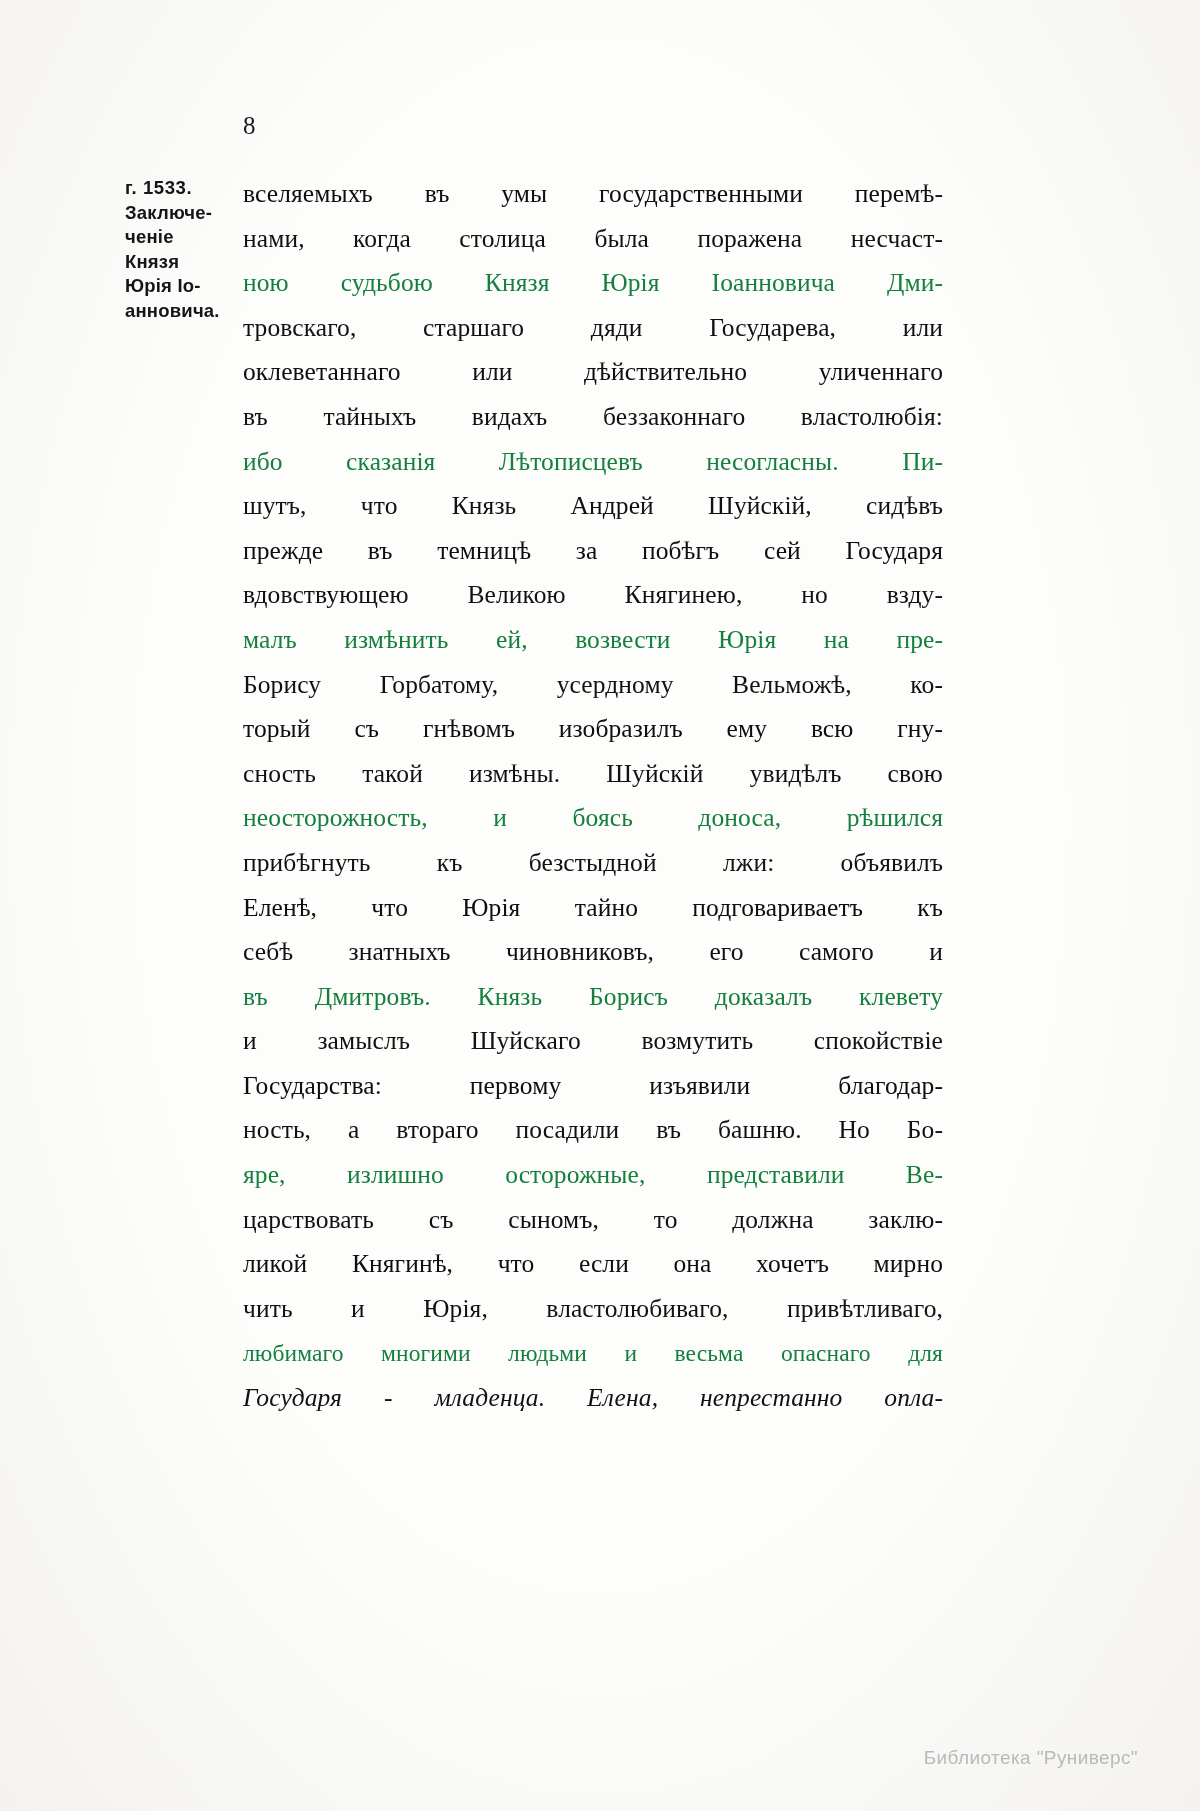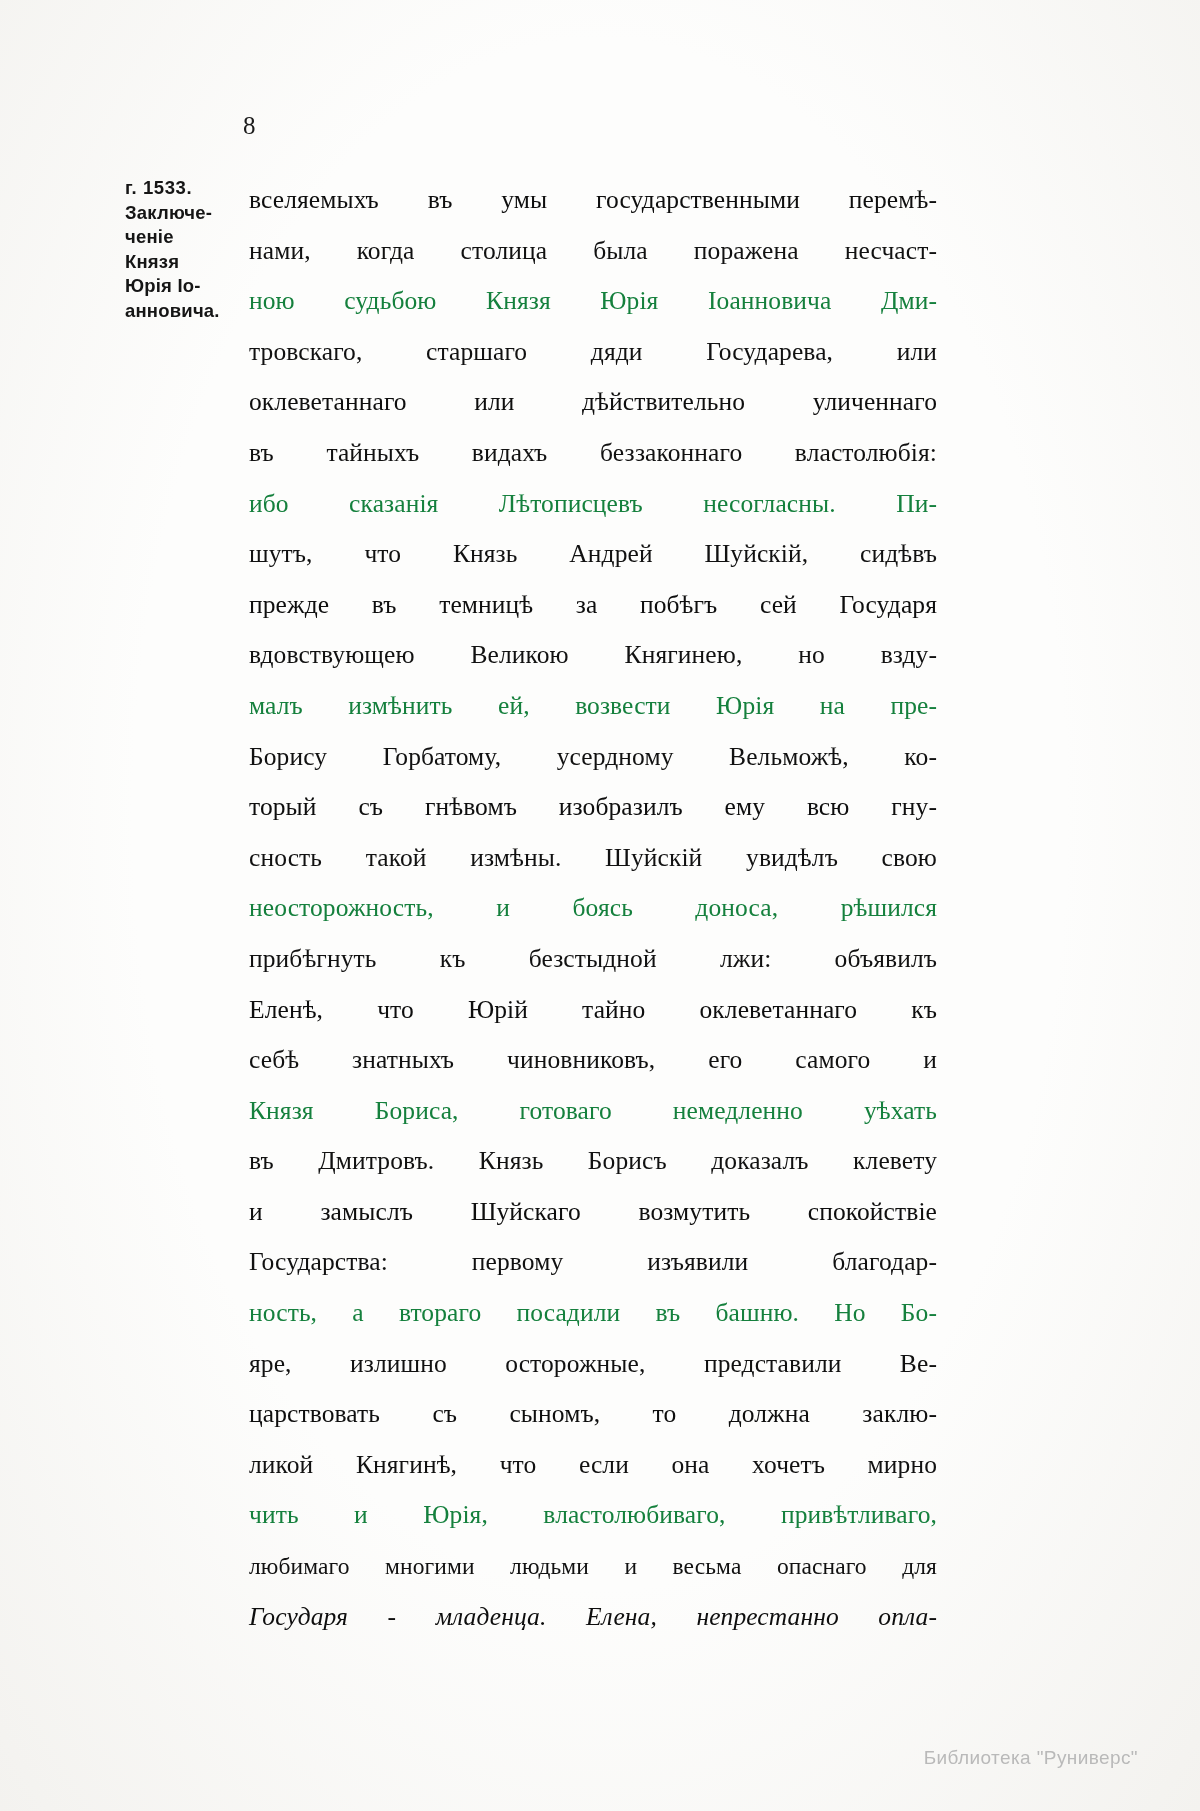--- a/index.html
+++ b/index.html
@@ -64,21 +64,21 @@
   }
 
   .body-col {
     position: absolute;
     left: 243px;
     top: 172px;
     width: 700px;
   }
 
   .body-col p {
-    margin: 6px;
+    margin: 0;
     font-family: "Liberation Serif", serif;
     font-size: 25.5px;
     line-height: 44.6px;
     color: #111111;
     text-align: justify;
     text-align-last: justify;
     letter-spacing: 0.1px;
     white-space: nowrap;
   }
   .body-col p.lastline {
@@ -127,23 +127,22 @@
     <p>ибо сказанія Лѣтописцевъ несогласны. Пи-</p>
     <p>шутъ, что Князь Андрей Шуйскій, сидѣвъ</p>
     <p>прежде въ темницѣ за побѣгъ сей Государя</p>
     <p>вдовствующею Великою Княгинею, но взду-</p>
     <p>малъ измѣнить ей, возвести Юрія на пре-</p>
     <p>Борису Горбатому, усердному Вельможѣ, ко-</p>
     <p>торый съ гнѣвомъ изобразилъ ему всю гну-</p>
     <p>сность такой измѣны. Шуйскій увидѣлъ свою</p>
     <p>неосторожность, и боясь доноса, рѣшился</p>
     <p>прибѣгнуть къ безстыдной лжи: объявилъ</p>
-    <p>Еленѣ, что Юрій тайно оклеветаннаго къ</p>
+    <p>Еленѣ, что Юрія тайно подговариваетъ къ</p>
     <p>себѣ знатныхъ чиновниковъ, его самого и</p>
-    <p>Князя Бориса, готоваго немедленно уѣхать</p>
     <p>въ Дмитровъ. Князь Борисъ доказалъ клевету</p>
     <p>и замыслъ Шуйскаго возмутить спокойствіе</p>
     <p>Государства: первому изъявили благодар-</p>
     <p>ность, а втораго посадили въ башню. Но Бо-</p>
     <p>яре, излишно осторожные, представили Ве-</p>
     <p>царствовать съ сыномъ, то должна заклю-</p>
     <p>ликой Княгинѣ, что если она хочетъ мирно</p>
     <p>чить и Юрія, властолюбиваго, привѣтливаго,</p>
     <p style="font-size:23.5px;">любимаго многими людьми и весьма опаснаго для</p>
     <p class="lastline">Государя - младенца. Елена, непрестанно опла-</p>

